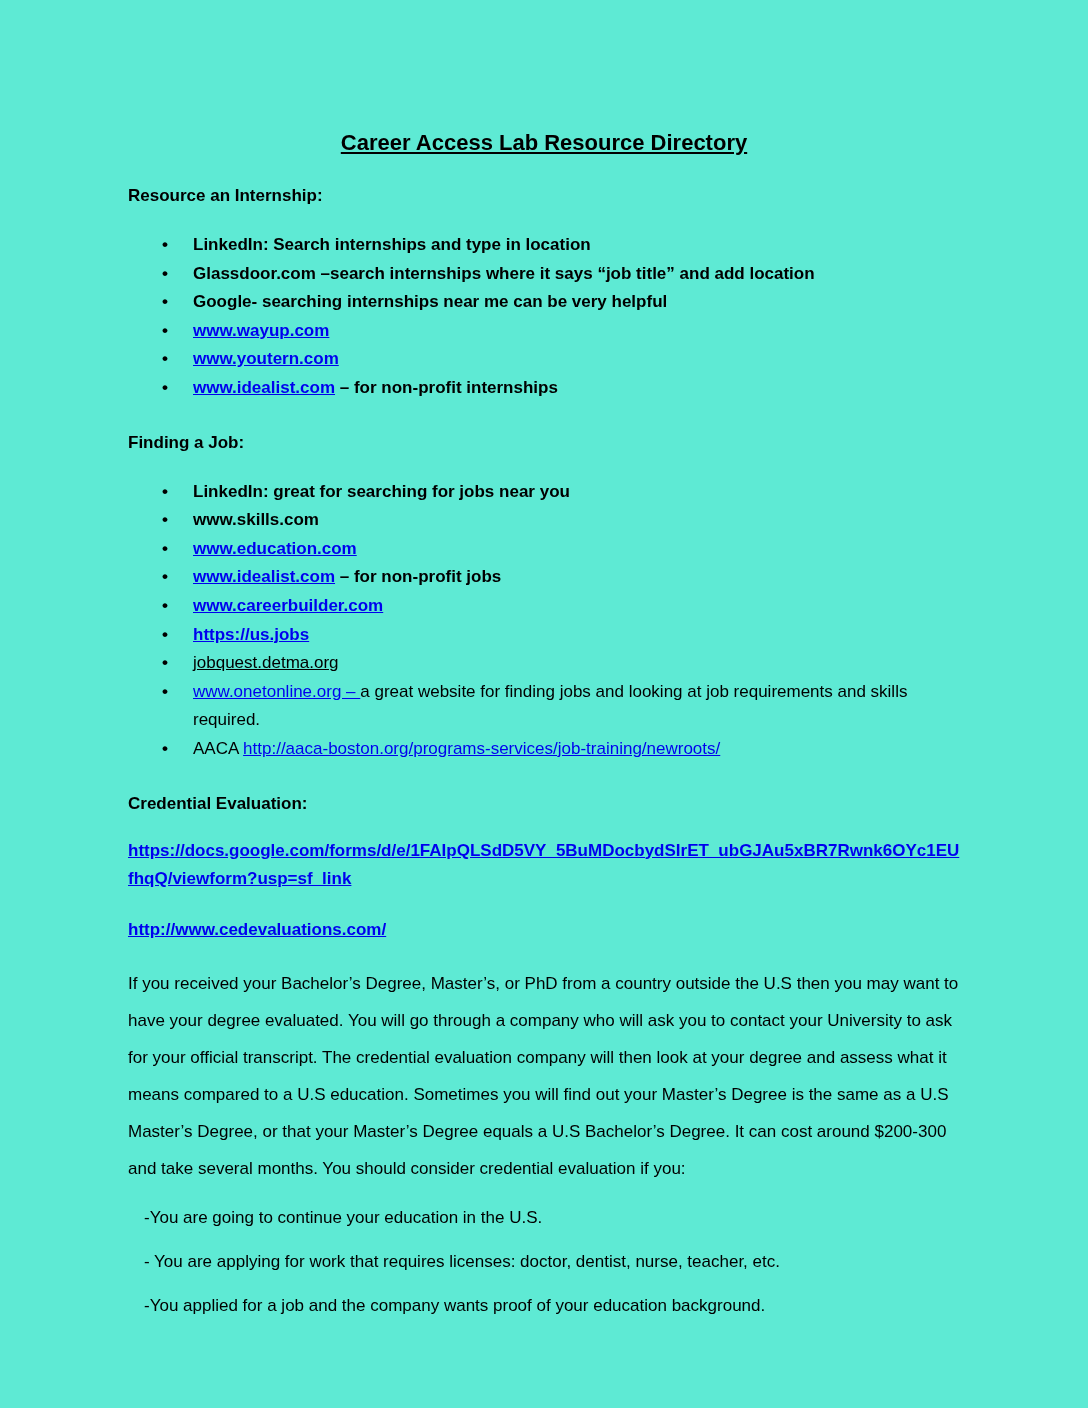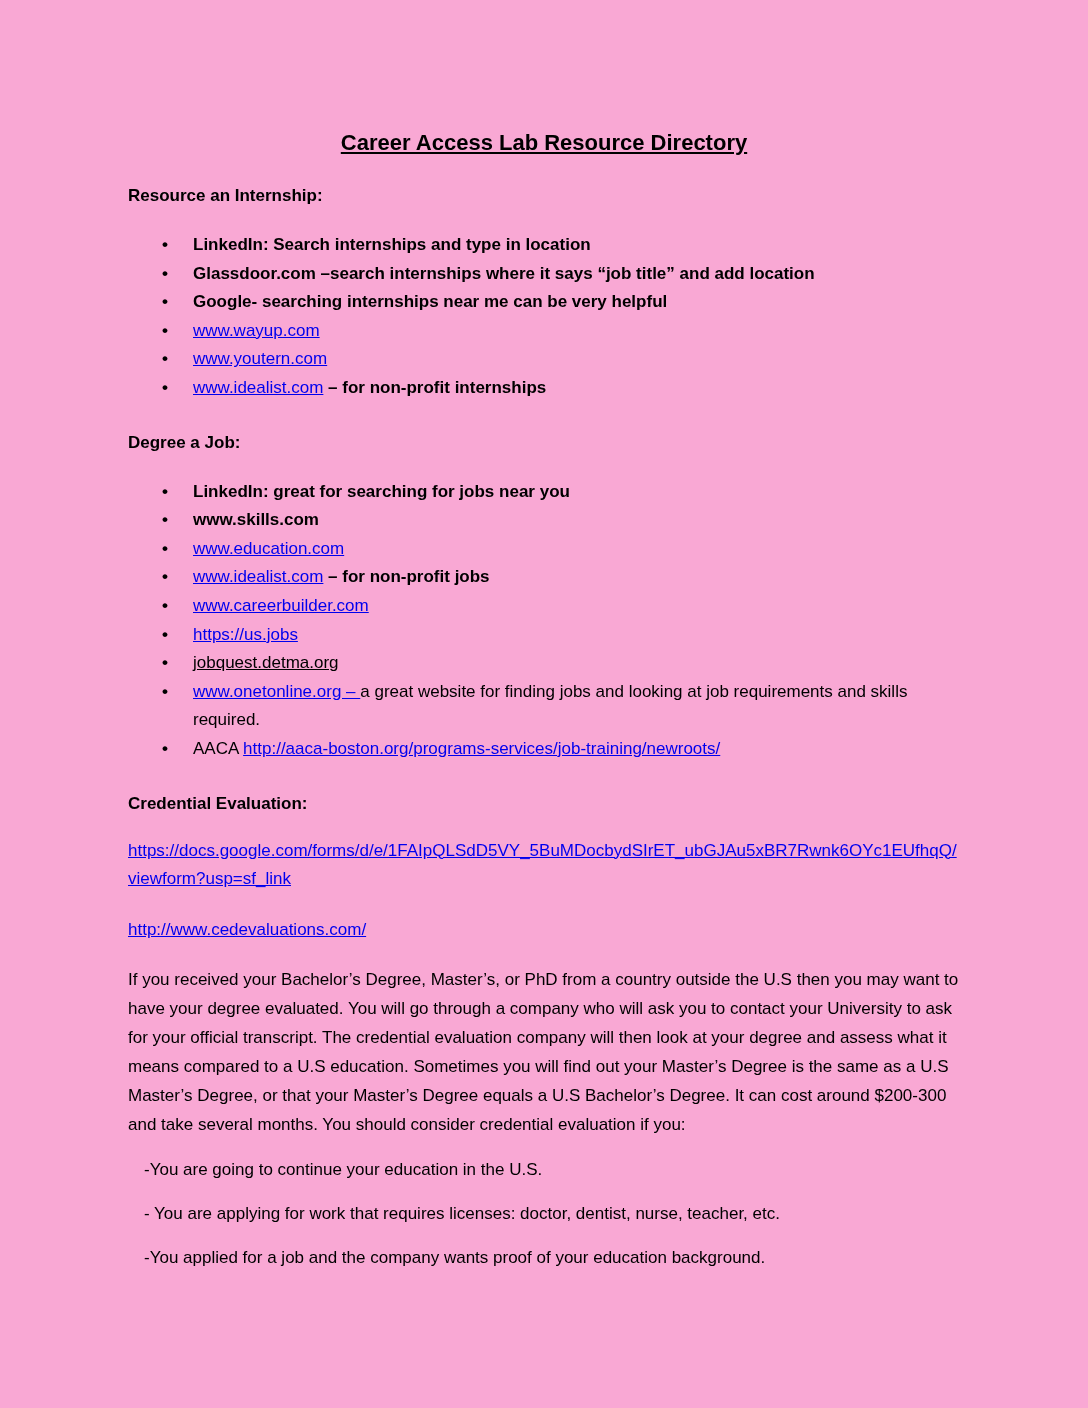--- a/index.html
+++ b/index.html
@@ -1,21 +1,21 @@
 <!DOCTYPE html>
 <html><head>
 <meta charset="utf-8">
 <style>
   * { box-sizing: border-box; }
   html, body { margin: 0; padding: 0; background: #ffffff; }
   .page {
     position: relative;
     width: 1088px;
     height: 1408px;
-    background: #f9a8d4;
+    background: #5eead4;
     font-family: "Liberation Sans", sans-serif;
     color: #000000;
     overflow: hidden;
   }
   .content {
     width: 832px;
     margin: 0 auto;
     padding-top: 130px;
   }
   .title {
@@ -52,38 +52,38 @@
     font-weight: bold;
     font-size: 17px;
   }
   .seg.bold { font-weight: bold; }
   .seg.reg  { font-weight: normal; }
   .seg.underline { text-decoration: underline; }
   a.seg { cursor: pointer; }
   .seg.link {
     color: #0000EE;
     text-decoration: underline;
-    font-weight: normal;
+    font-weight: bold;
   }
   .seg.link-reg {
     color: #0000EE;
     text-decoration: underline;
     font-weight: normal;
   }
   .linkblock {
     margin: 23px 0 0 0;
     font-size: 17px;
     line-height: 28px;
     word-break: break-all;
   }
   .linkblock.second { }
   .para {
     margin: 21px 0 0 0;
     font-size: 17px;
-    line-height: 29px;
+    line-height: 37px;
   }
   .dashline {
     margin: 17px 0 0 16px;
     font-size: 17px;
     line-height: 27px;
   }
 </style>
 </head>
 <body>
 
@@ -95,21 +95,21 @@
     <h2 class="heading">Resource an Internship:</h2>
     <ul class="blist">
         <li><span class="seg bold">LinkedIn: Search internships and type in location</span></li>
         <li><span class="seg bold">Glassdoor.com –search internships where it says “job title” and add location</span></li>
         <li><span class="seg bold">Google- searching internships near me can be very helpful</span></li>
         <li><a class="seg link">www.wayup.com</a></li>
         <li><a class="seg link">www.youtern.com</a></li>
         <li><a class="seg link">www.idealist.com</a><span class="seg bold"> – for non-profit internships</span></li>
       </ul>
 
-    <h2 class="heading">Degree a Job:</h2>
+    <h2 class="heading">Finding a Job:</h2>
     <ul class="blist">
         <li><span class="seg bold">LinkedIn: great for searching for jobs near you</span></li>
         <li><span class="seg bold">www.skills.com</span></li>
         <li><a class="seg link">www.education.com</a></li>
         <li><a class="seg link">www.idealist.com</a><span class="seg bold"> – for non-profit jobs</span></li>
         <li><a class="seg link">www.careerbuilder.com</a></li>
         <li><a class="seg link">https://us.jobs</a></li>
         <li><span class="seg underline">jobquest.detma.org</span></li>
         <li><a class="seg link-reg">www.onetonline.org – </a><span class="seg reg">a great website for finding jobs and looking at job requirements and skills required.</span></li>
         <li><span class="seg reg">AACA </span><a class="seg link-reg">http://aaca-boston.org/programs-services/job-training/newroots/</a></li>

